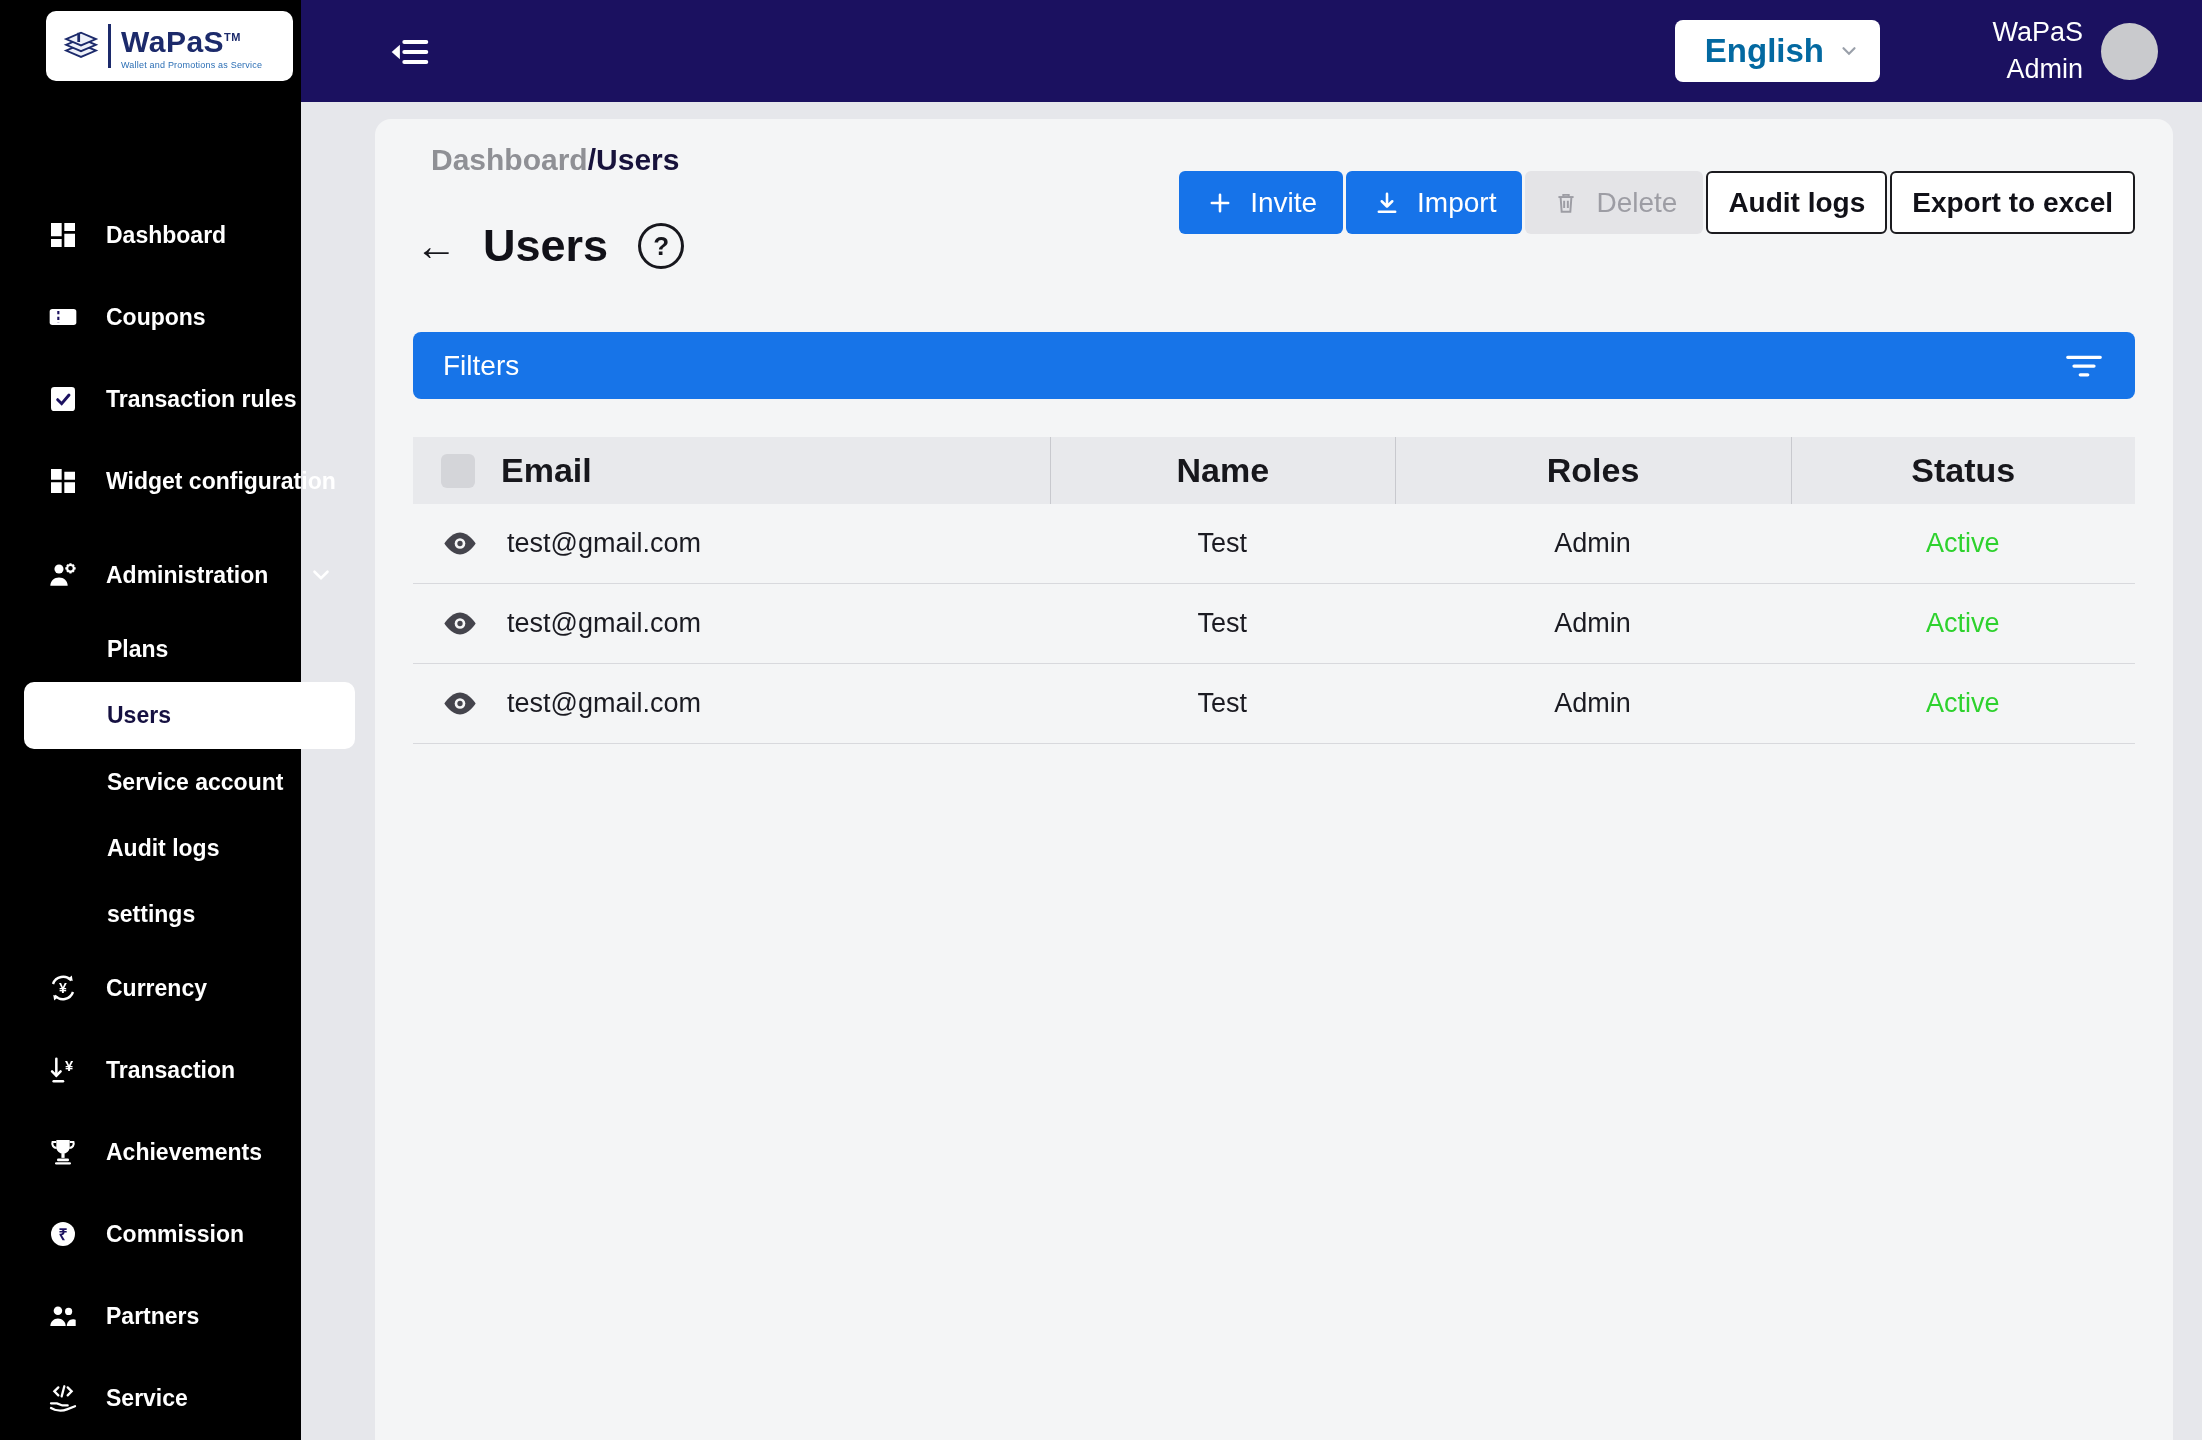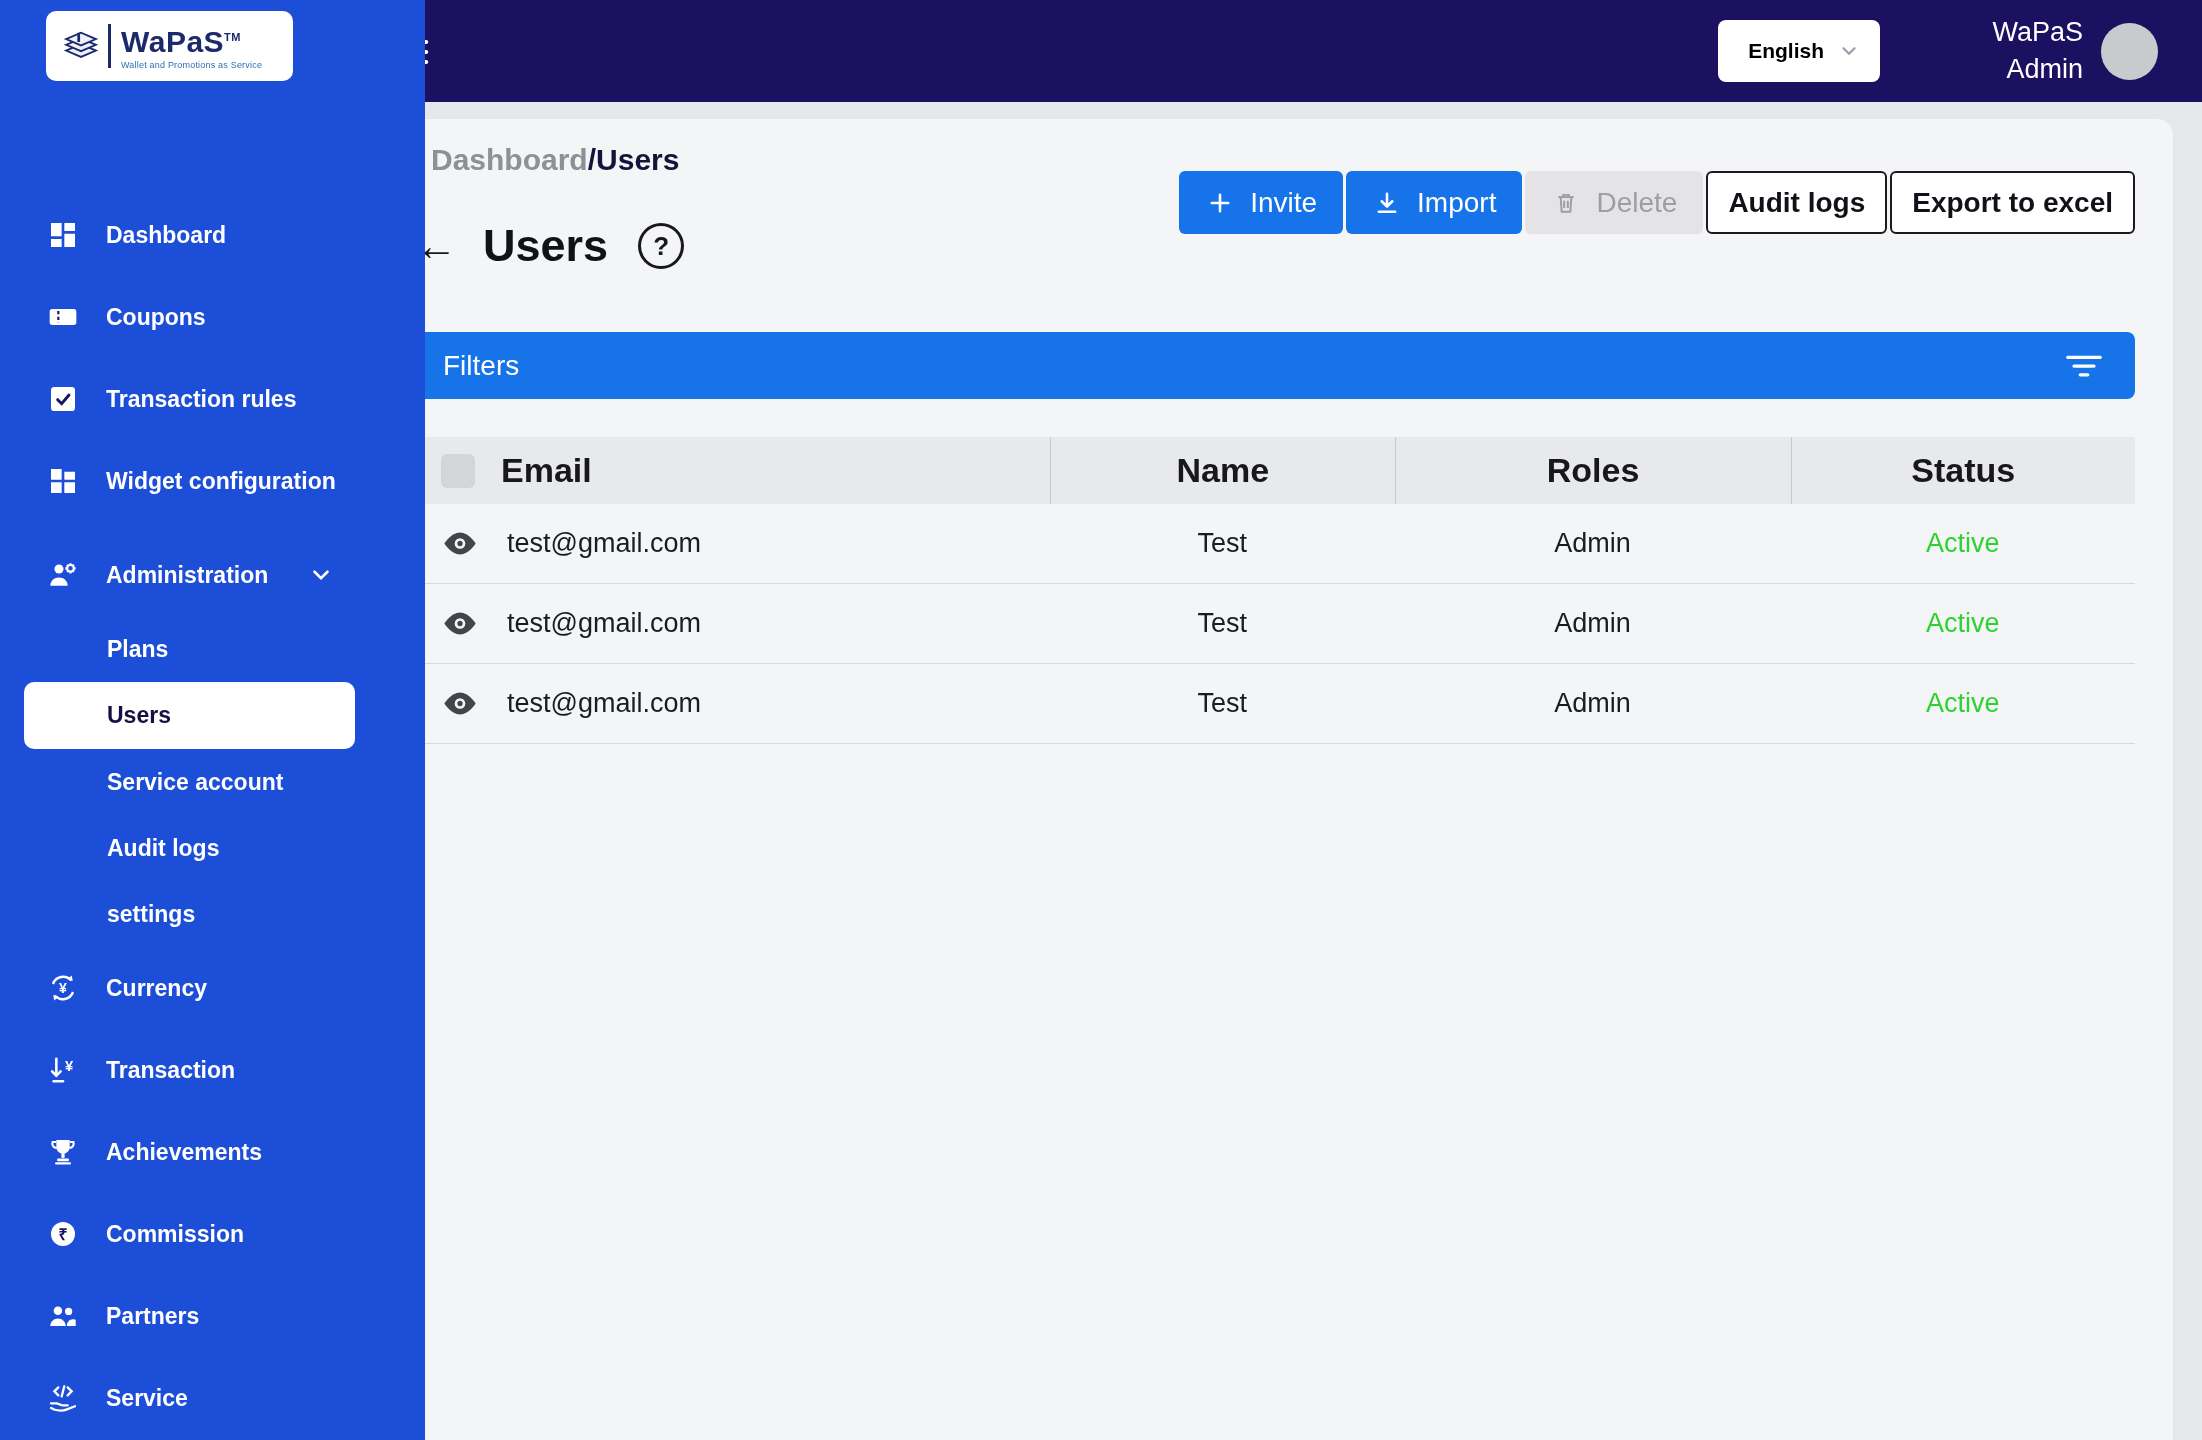--- a/index.html
+++ b/index.html
@@ -15,34 +15,34 @@
   .topbar {
     position:absolute; top:0; left:0; width:2202px; height:102px;
     background:#1b1160; z-index:3;
   }
   .collapse-btn { position:absolute; left:390px; top:30px; width:44px; height:44px; cursor:pointer; }
   .lang-pill {
     position:absolute; right:322px; top:20px; height:62px;
     background:#fff; border-radius:8px; display:flex; align-items:center;
     padding:0 20px 0 30px; gap:14px; cursor:pointer;
   }
-  .lang-pill .lang-label { font-size:21px; font-weight:700; color:#000000; }
+  .lang-pill .lang-label { font-size:33px; font-weight:700; color:#0369a1; }
   .user-name {
     position:absolute; right:119px; top:14px; text-align:right;
     color:#fff; font-size:27px; line-height:37px; font-weight:400;
   }
   .avatar {
     position:absolute; right:44px; top:23px; width:57px; height:57px;
     border-radius:50%; background:#c9cacd;
   }
 
   
   .sidebar {
-    position:absolute; top:0; left:0; width:425px; height:1440px;
-    background:#1d4ed8; z-index:4;
+    position:absolute; top:0; left:0; width:301px; height:1440px;
+    background:#000000; z-index:4;
   }
   .logo-card {
     position:absolute; left:46px; top:11px; width:247px; height:70px;
     background:#fff; border-radius:10px; display:flex; align-items:center;
     padding:0 12px 0 12px;
   }
   .logo-icon { width:46px; height:46px; flex:0 0 auto; }
   .logo-divider { width:3px; height:44px; background:#1c2a6b; margin:0 10px 0 4px; }
   .logo-textblock { display:flex; flex-direction:column; }
   .logo-name { font-size:30px; font-weight:700; color:#1c2a6b; line-height:30px; letter-spacing:0.5px; }

